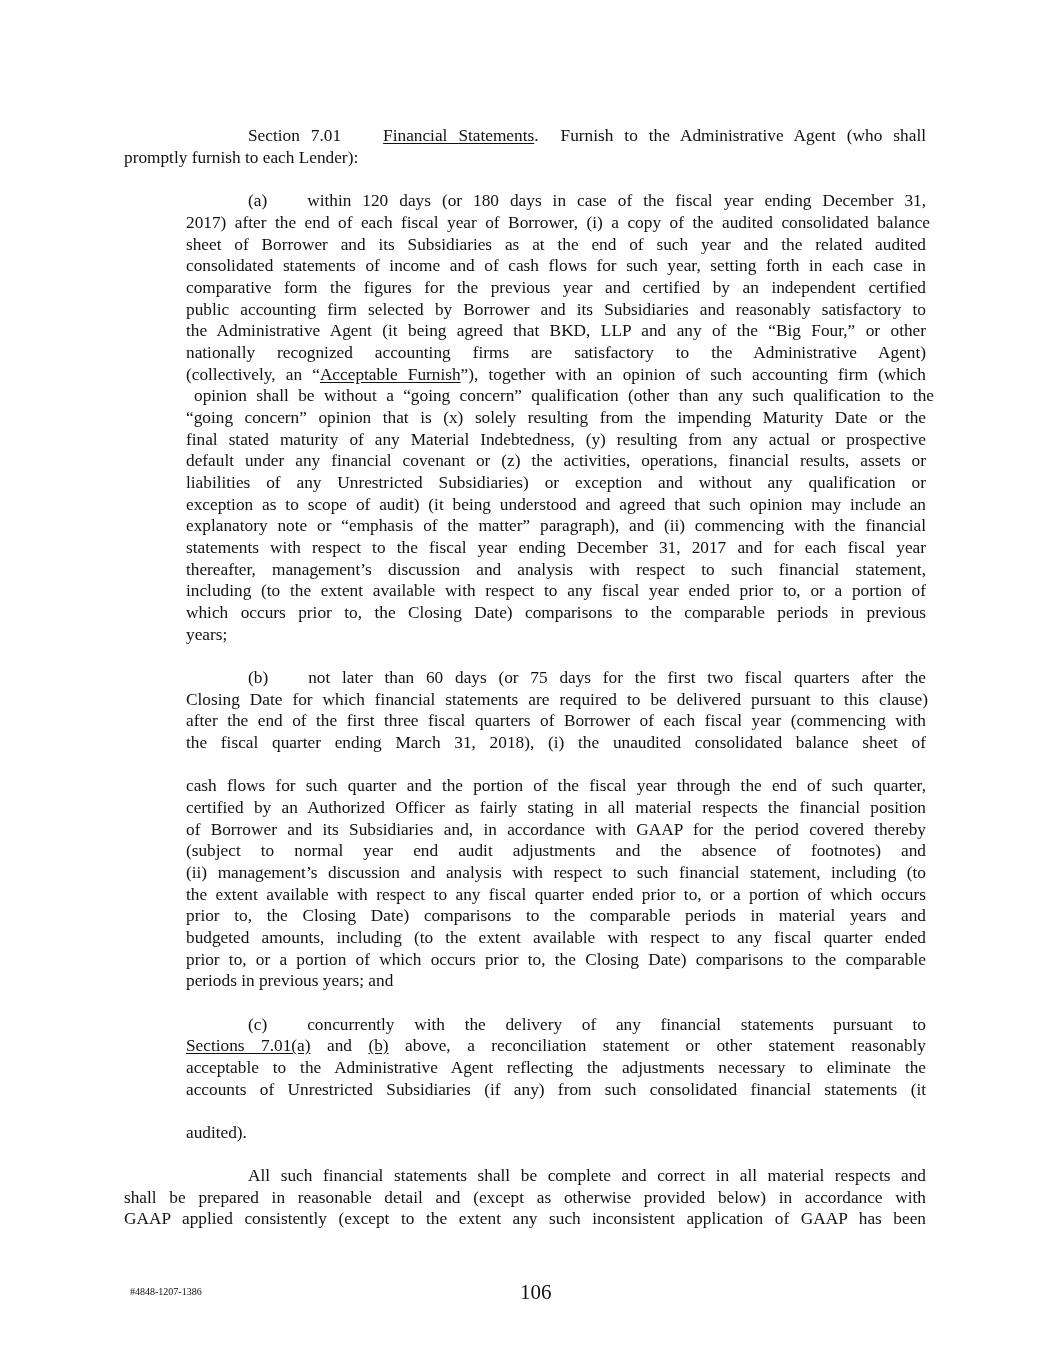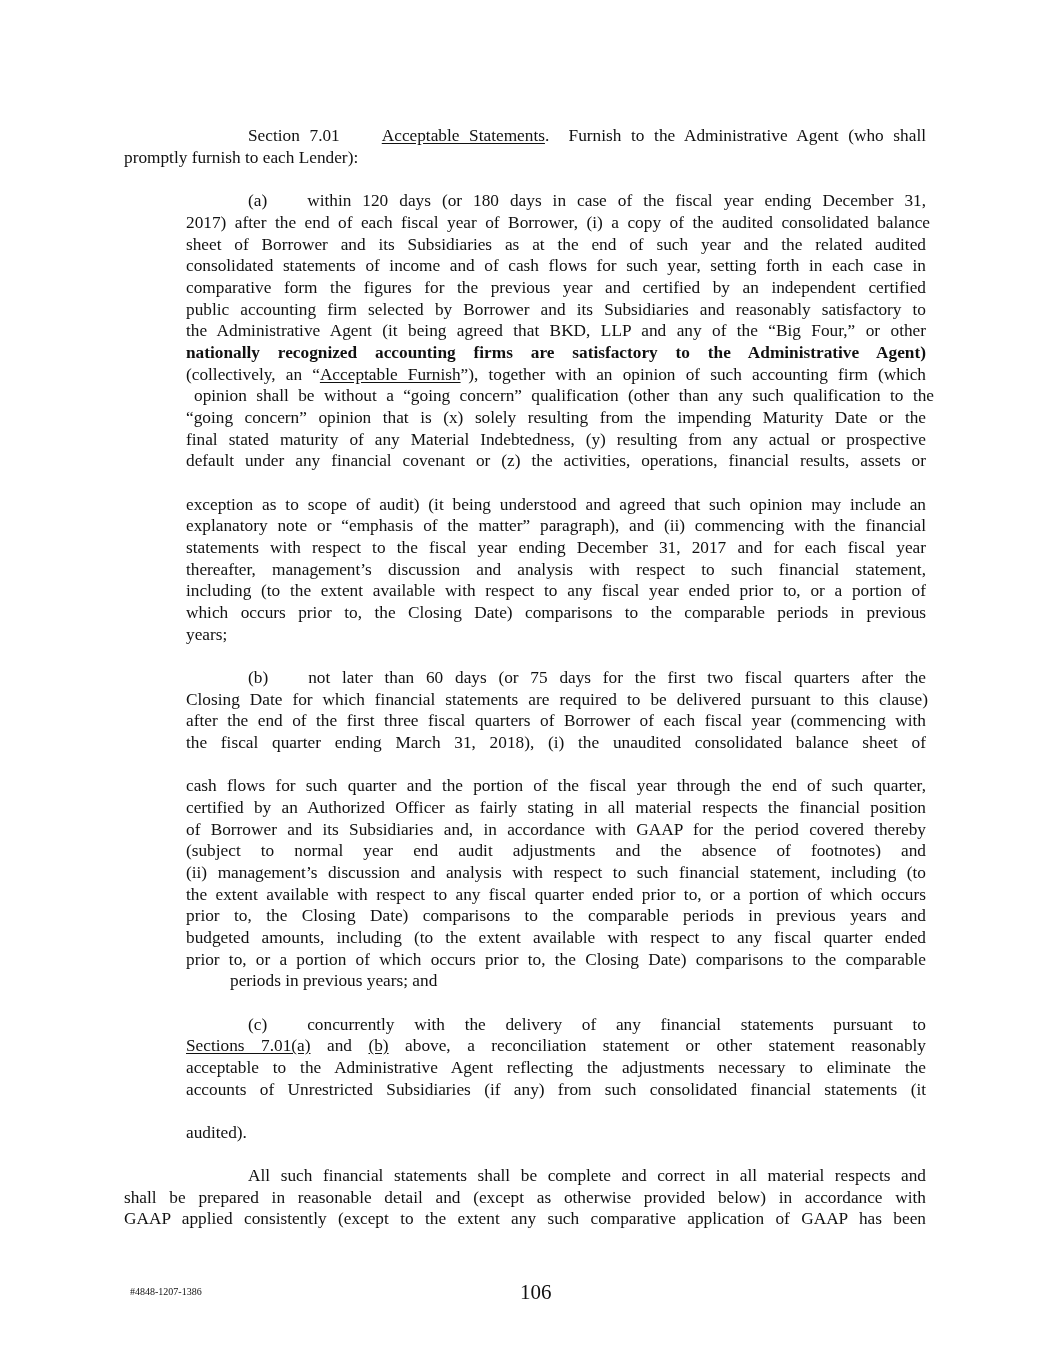--- a/index.html
+++ b/index.html
@@ -13,75 +13,76 @@
   .tab { display: inline-block; }
   .footer-id { position: absolute; left: 130px; top: 1286px; font-size: 10px; }
   .page-num { position: absolute; left: 520px; top: 1280px; font-size: 21px; }
 </style>
 </head>
 <body>
 
 <div class="page">
 
   <div class="line last" style="left:248px; top:125px; width:678px; text-align-last:justify;">
-    <span>Section 7.01</span><span class="tab" style="width:42px"></span><span class="u">Acceptable Statements</span>.&nbsp; <span>Furnish to the Administrative Agent (who shall</span>
+    <span>Section 7.01</span><span class="tab" style="width:42px"></span><span class="u">Financial Statements</span>.&nbsp; <span>Furnish to the Administrative Agent (who shall</span>
   </div>
   <div class="line last" style="left:124px; top:147px;">promptly furnish to each Lender):</div>
 
   <div class="line" style="left:248px; top:190px; width:678px;">
     <span>(a)</span><span class="tab" style="width:40px"></span><span>within 120 days (or 180 days in case of the fiscal year ending December 31,</span>
   </div>
   <div class="line" style="left:186px; top:212px; width:744px;">2017) after the end of each fiscal year of Borrower, (i) a copy of the audited consolidated balance</div>
   <div class="line" style="left:186px; top:234px; width:740px;">sheet of Borrower and its Subsidiaries as at the end of such year and the related audited</div>
   <div class="line" style="left:186px; top:255px; width:740px;">consolidated statements of income and of cash flows for such year, setting forth in each case in</div>
   <div class="line" style="left:186px; top:277px; width:740px;">comparative form the figures for the previous year and certified by an independent certified</div>
   <div class="line" style="left:186px; top:299px; width:740px;">public accounting firm selected by Borrower and its Subsidiaries and reasonably satisfactory to</div>
   <div class="line" style="left:186px; top:320px; width:740px;">the Administrative Agent (it being agreed that BKD, LLP and any of the “Big Four,” or other</div>
-  <div class="line" style="left:186px; top:342px; width:740px;font-weight:bold;">nationally recognized accounting firms are satisfactory to the Administrative Agent)</div>
+  <div class="line" style="left:186px; top:342px; width:740px;">nationally recognized accounting firms are satisfactory to the Administrative Agent)</div>
   <div class="line" style="left:186px; top:364px; width:740px;">
     <span>(collectively, an “</span><span class="u">Acceptable Furnish</span><span>”), together with an opinion of such accounting firm (which</span>
   </div>
   <div class="line" style="left:194px; top:385px; width:740px;">opinion shall be without a “going concern” qualification (other than any such qualification to the</div>
   <div class="line" style="left:186px; top:407px; width:740px;">“going concern” opinion that is (x) solely resulting from the impending Maturity Date or the</div>
   <div class="line" style="left:186px; top:429px; width:740px;">final stated maturity of any Material Indebtedness, (y) resulting from any actual or prospective</div>
   <div class="line" style="left:186px; top:450px; width:740px;">default under any financial covenant or (z) the activities, operations, financial results, assets or</div>
+  <div class="line" style="left:186px; top:472px; width:740px;">liabilities of any Unrestricted Subsidiaries) or exception and without any qualification or</div>
   <div class="line" style="left:186px; top:494px; width:740px;">exception as to scope of audit) (it being understood and agreed that such opinion may include an</div>
   <div class="line" style="left:186px; top:515px; width:740px;">explanatory note or “emphasis of the matter” paragraph), and (ii) commencing with the financial</div>
   <div class="line" style="left:186px; top:537px; width:740px;">statements with respect to the fiscal year ending December 31, 2017 and for each fiscal year</div>
   <div class="line" style="left:186px; top:559px; width:740px;">thereafter, management’s discussion and analysis with respect to such financial statement,</div>
   <div class="line" style="left:186px; top:580px; width:740px;">including (to the extent available with respect to any fiscal year ended prior to, or a portion of</div>
   <div class="line" style="left:186px; top:602px; width:740px;">which occurs prior to, the Closing Date) comparisons to the comparable periods in previous</div>
   <div class="line last" style="left:186px; top:624px;">years;</div>
 
   <div class="line" style="left:248px; top:667px; width:678px;">
     <span>(b)</span><span class="tab" style="width:40px"></span><span>not later than 60 days (or 75 days for the first two fiscal quarters after the</span>
   </div>
   <div class="line" style="left:186px; top:689px; width:742px;">Closing Date for which financial statements are required to be delivered pursuant to this clause)</div>
   <div class="line" style="left:186px; top:710px; width:740px;">after the end of the first three fiscal quarters of Borrower of each fiscal year (commencing with</div>
   <div class="line" style="left:186px; top:732px; width:740px;">the fiscal quarter ending March 31, 2018), (i) the unaudited consolidated balance sheet of</div>
   <div class="line" style="left:186px; top:775px; width:740px;">cash flows for such quarter and the portion of the fiscal year through the end of such quarter,</div>
   <div class="line" style="left:186px; top:797px; width:740px;">certified by an Authorized Officer as fairly stating in all material respects the financial position</div>
   <div class="line" style="left:186px; top:819px; width:740px;">of Borrower and its Subsidiaries and, in accordance with GAAP for the period covered thereby</div>
   <div class="line" style="left:186px; top:840px; width:740px;">(subject to normal year end audit adjustments and the absence of footnotes) and</div>
   <div class="line" style="left:186px; top:862px; width:740px;">(ii) management’s discussion and analysis with respect to such financial statement, including (to</div>
   <div class="line" style="left:186px; top:884px; width:740px;">the extent available with respect to any fiscal quarter ended prior to, or a portion of which occurs</div>
-  <div class="line" style="left:186px; top:905px; width:740px;">prior to, the Closing Date) comparisons to the comparable periods in previous years and</div>
+  <div class="line" style="left:186px; top:905px; width:740px;">prior to, the Closing Date) comparisons to the comparable periods in material years and</div>
   <div class="line" style="left:186px; top:927px; width:740px;">budgeted amounts, including (to the extent available with respect to any fiscal quarter ended</div>
   <div class="line" style="left:186px; top:949px; width:740px;">prior to, or a portion of which occurs prior to, the Closing Date) comparisons to the comparable</div>
-  <div class="line last" style="left:186px; top:970px;margin-left:44px;">periods in previous years; and</div>
+  <div class="line last" style="left:186px; top:970px;">periods in previous years; and</div>
 
   <div class="line" style="left:248px; top:1014px; width:678px;">
     <span>(c)</span><span class="tab" style="width:40px"></span><span>concurrently with the delivery of any financial statements pursuant to</span>
   </div>
   <div class="line" style="left:186px; top:1035px; width:740px;">
     <span class="u">Sections 7.01(a)</span> <span>and</span> <span class="u">(b)</span> <span>above, a reconciliation statement or other statement reasonably</span>
   </div>
   <div class="line" style="left:186px; top:1057px; width:740px;">acceptable to the Administrative Agent reflecting the adjustments necessary to eliminate the</div>
   <div class="line" style="left:186px; top:1079px; width:740px;">accounts of Unrestricted Subsidiaries (if any) from such consolidated financial statements (it</div>
   <div class="line last" style="left:186px; top:1122px;">audited).</div>
 
   <div class="line" style="left:248px; top:1165px; width:678px;">All such financial statements shall be complete and correct in all material respects and</div>
   <div class="line" style="left:124px; top:1187px; width:802px;">shall be prepared in reasonable detail and (except as otherwise provided below) in accordance with</div>
-  <div class="line" style="left:124px; top:1208px; width:802px;">GAAP applied consistently (except to the extent any such comparative application of GAAP has been</div>
+  <div class="line" style="left:124px; top:1208px; width:802px;">GAAP applied consistently (except to the extent any such inconsistent application of GAAP has been</div>
 
   <div class="footer-id">#4848-1207-1386</div>
   <div class="page-num">106</div>
 </div>
 
 </body></html>

